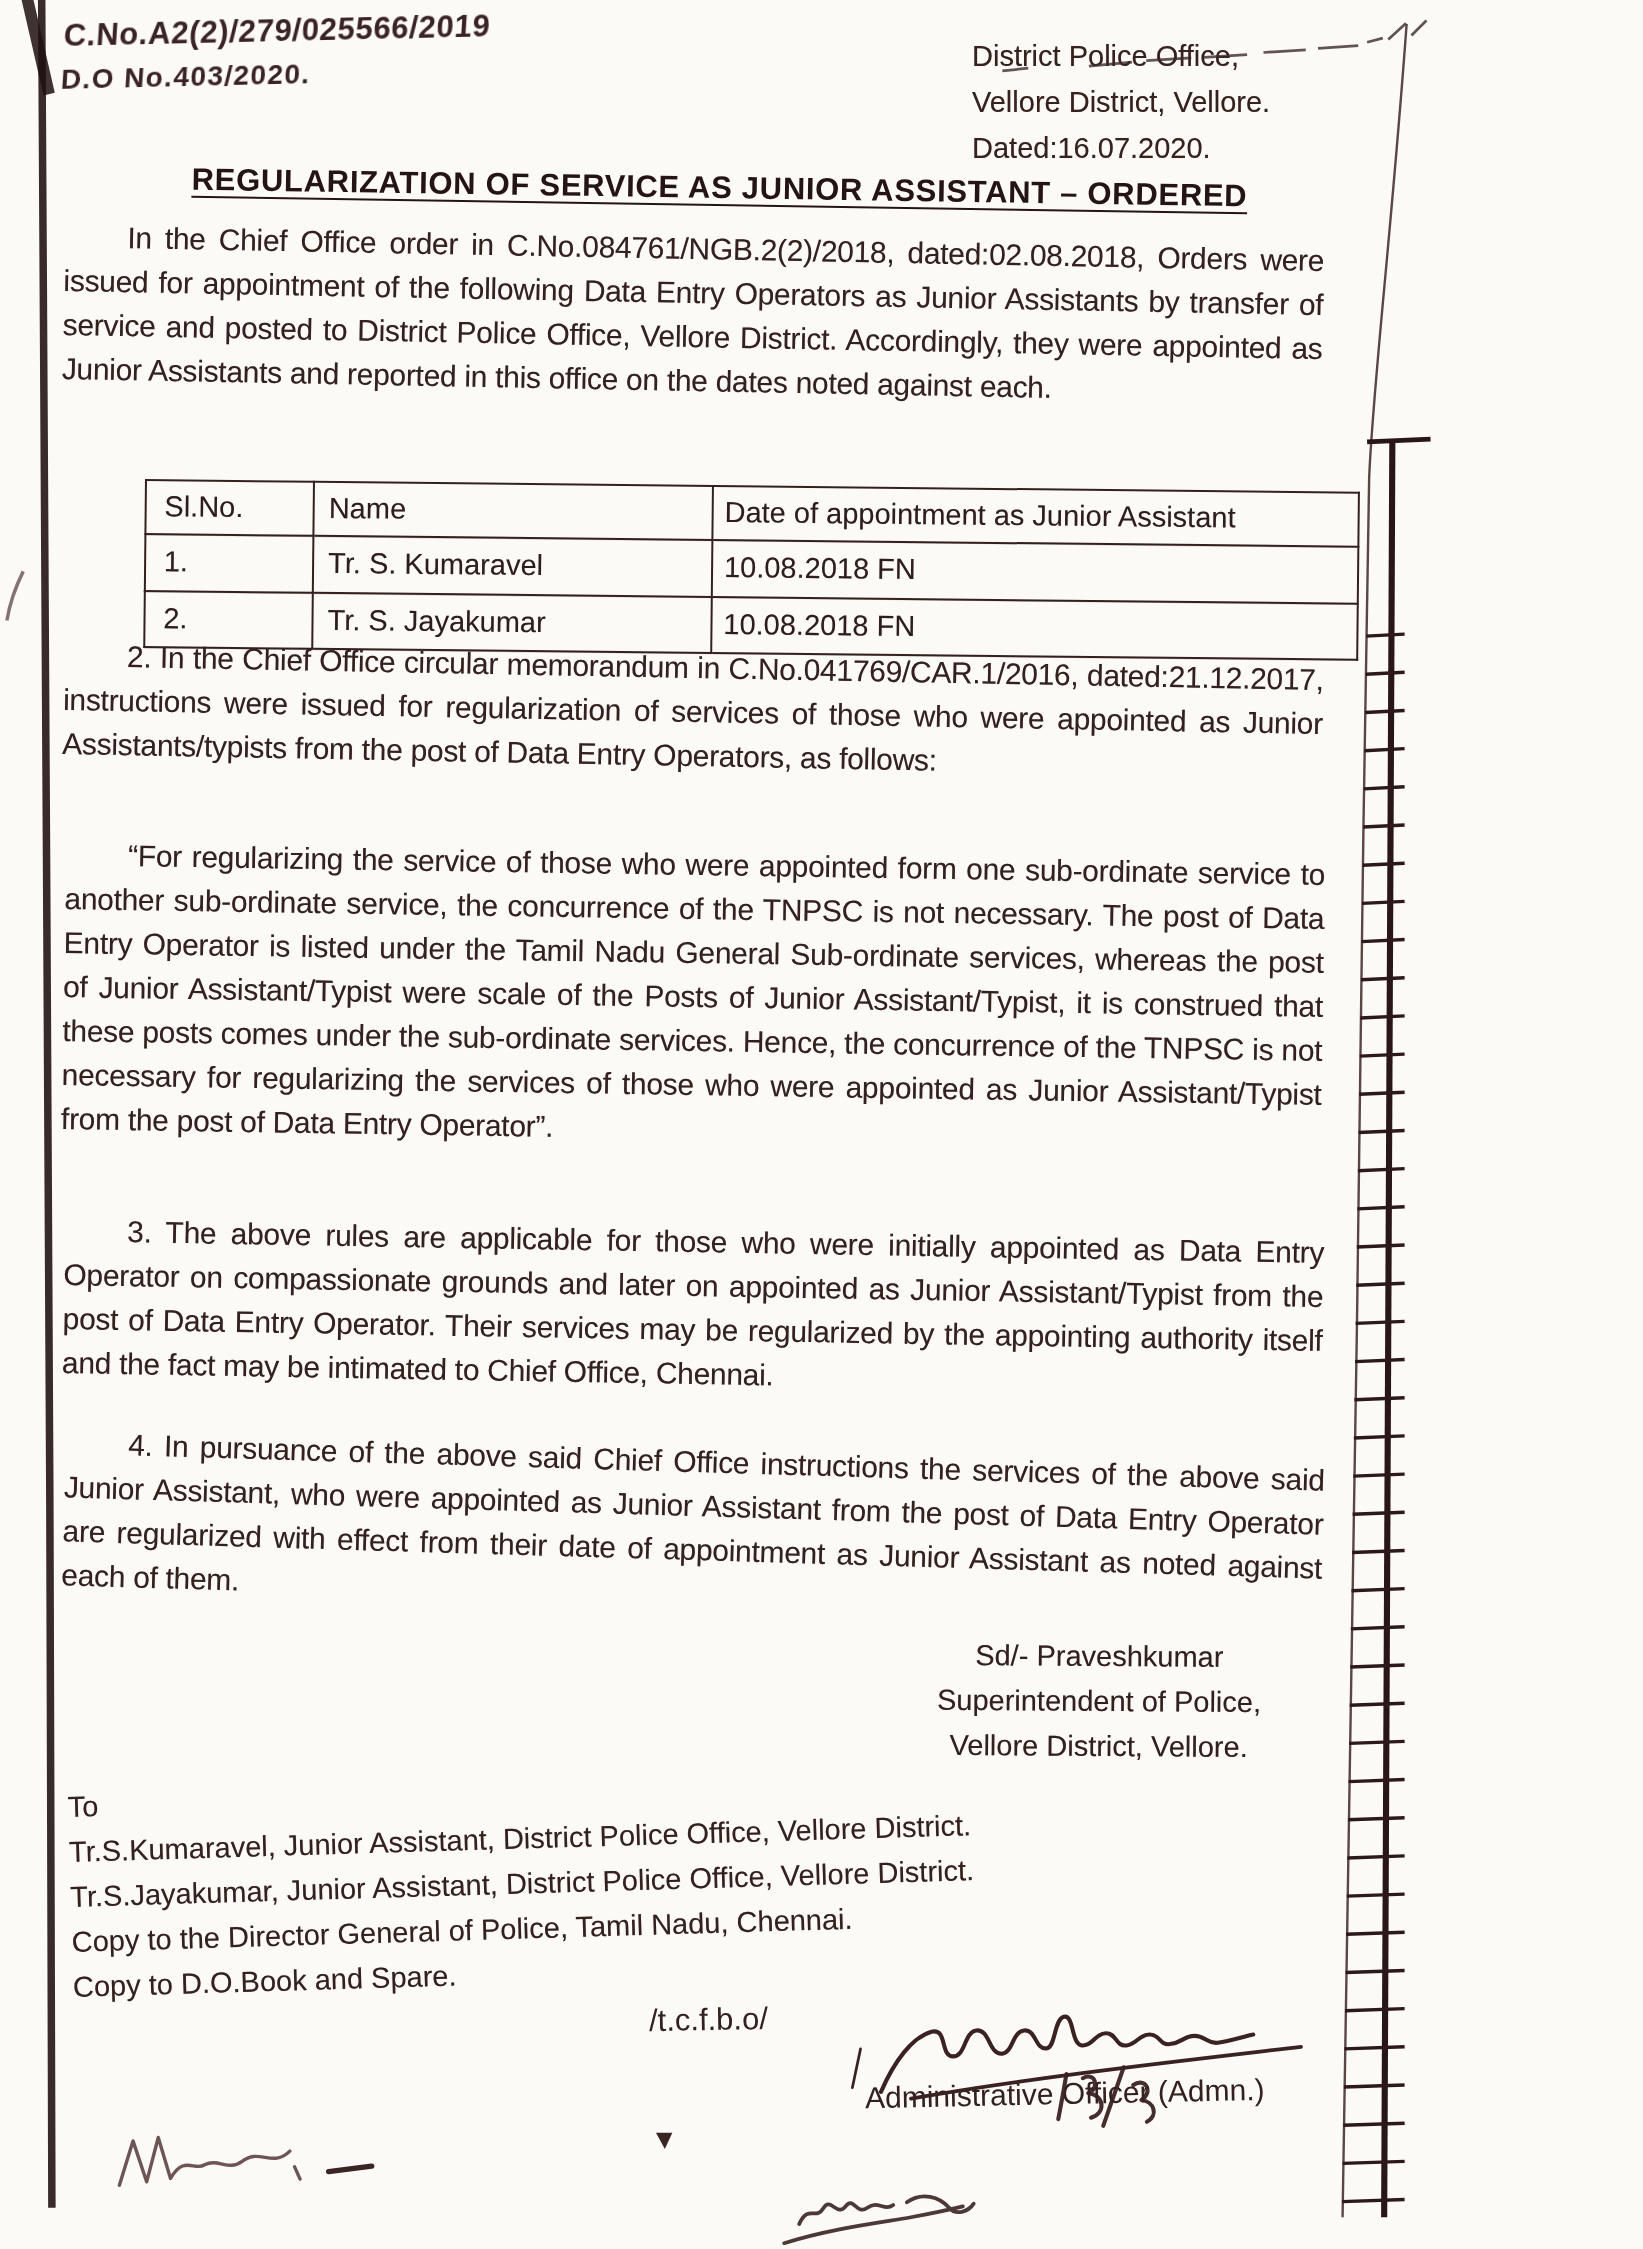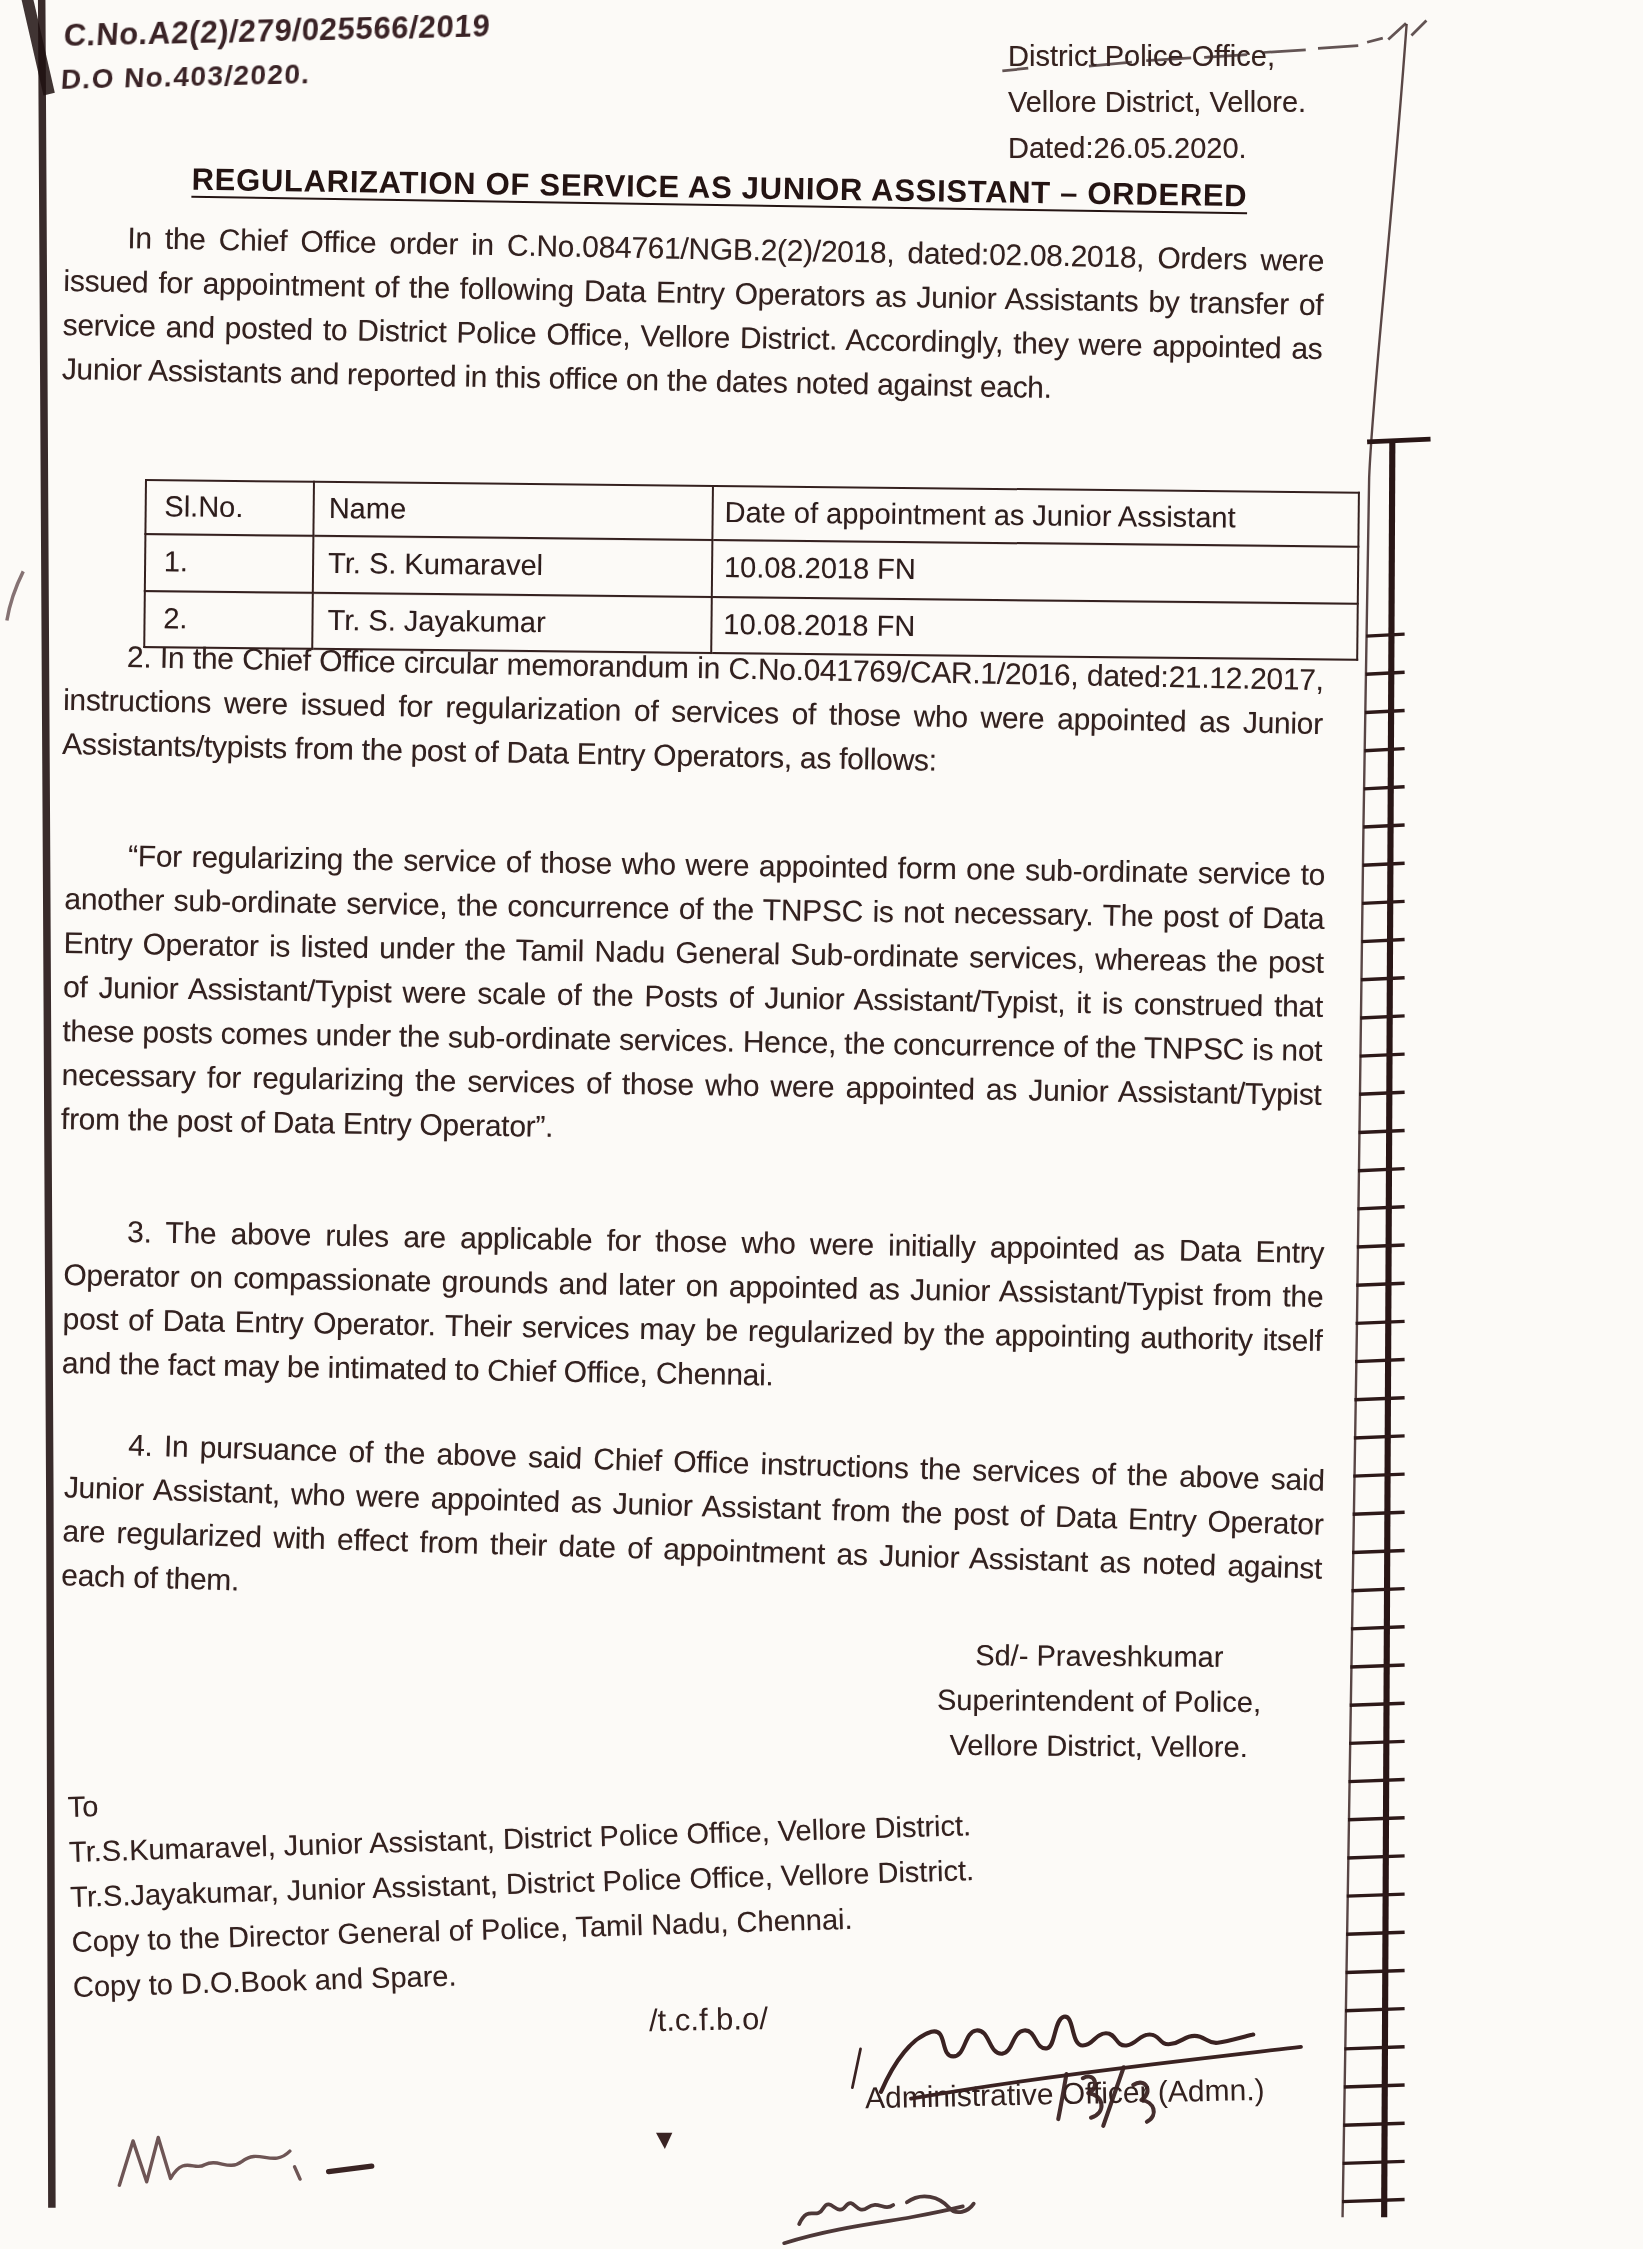--- a/index.html
+++ b/index.html
@@ -9,21 +9,21 @@
   .abs{position:absolute;}
   .para{left:63px;width:1260px;font-size:30px;line-height:44px;
         text-align:justify;text-indent:63px;letter-spacing:-0.3px;
         color:#32211f;text-shadow:0 0 0.7px rgba(60,35,35,.35);}
   .refblock{left:65px;top:17.7px;font-weight:bold;color:#3a2326;
             transform:rotate(-1.3deg) skewX(-5deg);transform-origin:left top;
             filter:blur(0.7px);}
   .ref1{font-size:31px;letter-spacing:0.7px;}
   .ref2{font-size:28px;margin-top:9.5px;letter-spacing:1.4px;}
   .office{left:972px;top:33px;font-size:29px;line-height:46px;
-          color:#35221f;text-shadow:0 0 0.7px rgba(60,35,35,.4);margin-left:36px;}
+          color:#35221f;text-shadow:0 0 0.7px rgba(60,35,35,.4);}
   .title{left:157px;top:170px;width:1125px;text-align:center;
          font-size:31px;font-weight:bold;letter-spacing:0.7px;color:#241413;
          transform:rotate(0.9deg);}
   .title span{text-decoration:underline;text-decoration-thickness:2px;text-underline-offset:6.1px;}
   .p1{top:227px;transform:rotate(1.1deg);}
   .p2{top:646px;transform:rotate(1.1deg);}
   .pq{top:843px;transform:rotate(0.9deg);}
   .p3{top:1220px;transform:rotate(1.0deg);}
   .p4{top:1440px;transform:rotate(1.7deg);}
   table.appt{position:absolute;left:145px;top:479px;border-collapse:collapse;
@@ -51,21 +51,21 @@
 <div class="page">
 
   <div class="abs refblock">
     <div class="ref1">C.No.A2(2)/279/025566/2019</div>
     <div class="ref2">D.O No.403/2020.</div>
   </div>
 
   <div class="abs office">
     <div>District Police Office,</div>
     <div>Vellore District, Vellore.</div>
-    <div>Dated:26.05.2020.</div>
+    <div>Dated:16.07.2020.</div>
   </div>
 
   <div class="abs title">
     <span>REGULARIZATION OF SERVICE AS JUNIOR ASSISTANT – ORDERED</span>
   </div>
 
   <div class="abs para p1">In the Chief Office order in C.No.084761/NGB.2(2)/2018, dated:02.08.2018, Orders were issued for appointment of the following Data Entry Operators as Junior Assistants by transfer of service and posted to District Police Office, Vellore District. Accordingly, they were appointed as Junior Assistants and reported in this office on the dates noted against each.</div>
 
   <table class="appt">
     <tbody>

